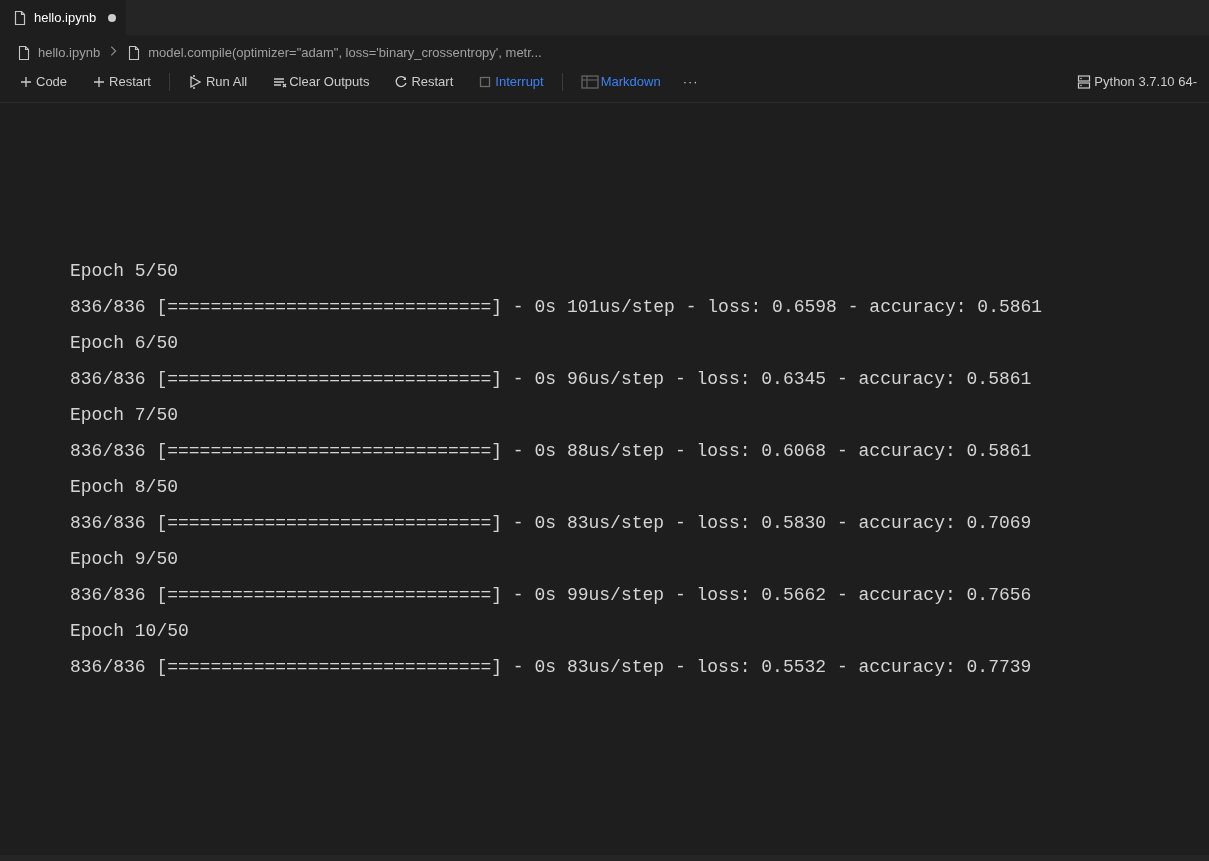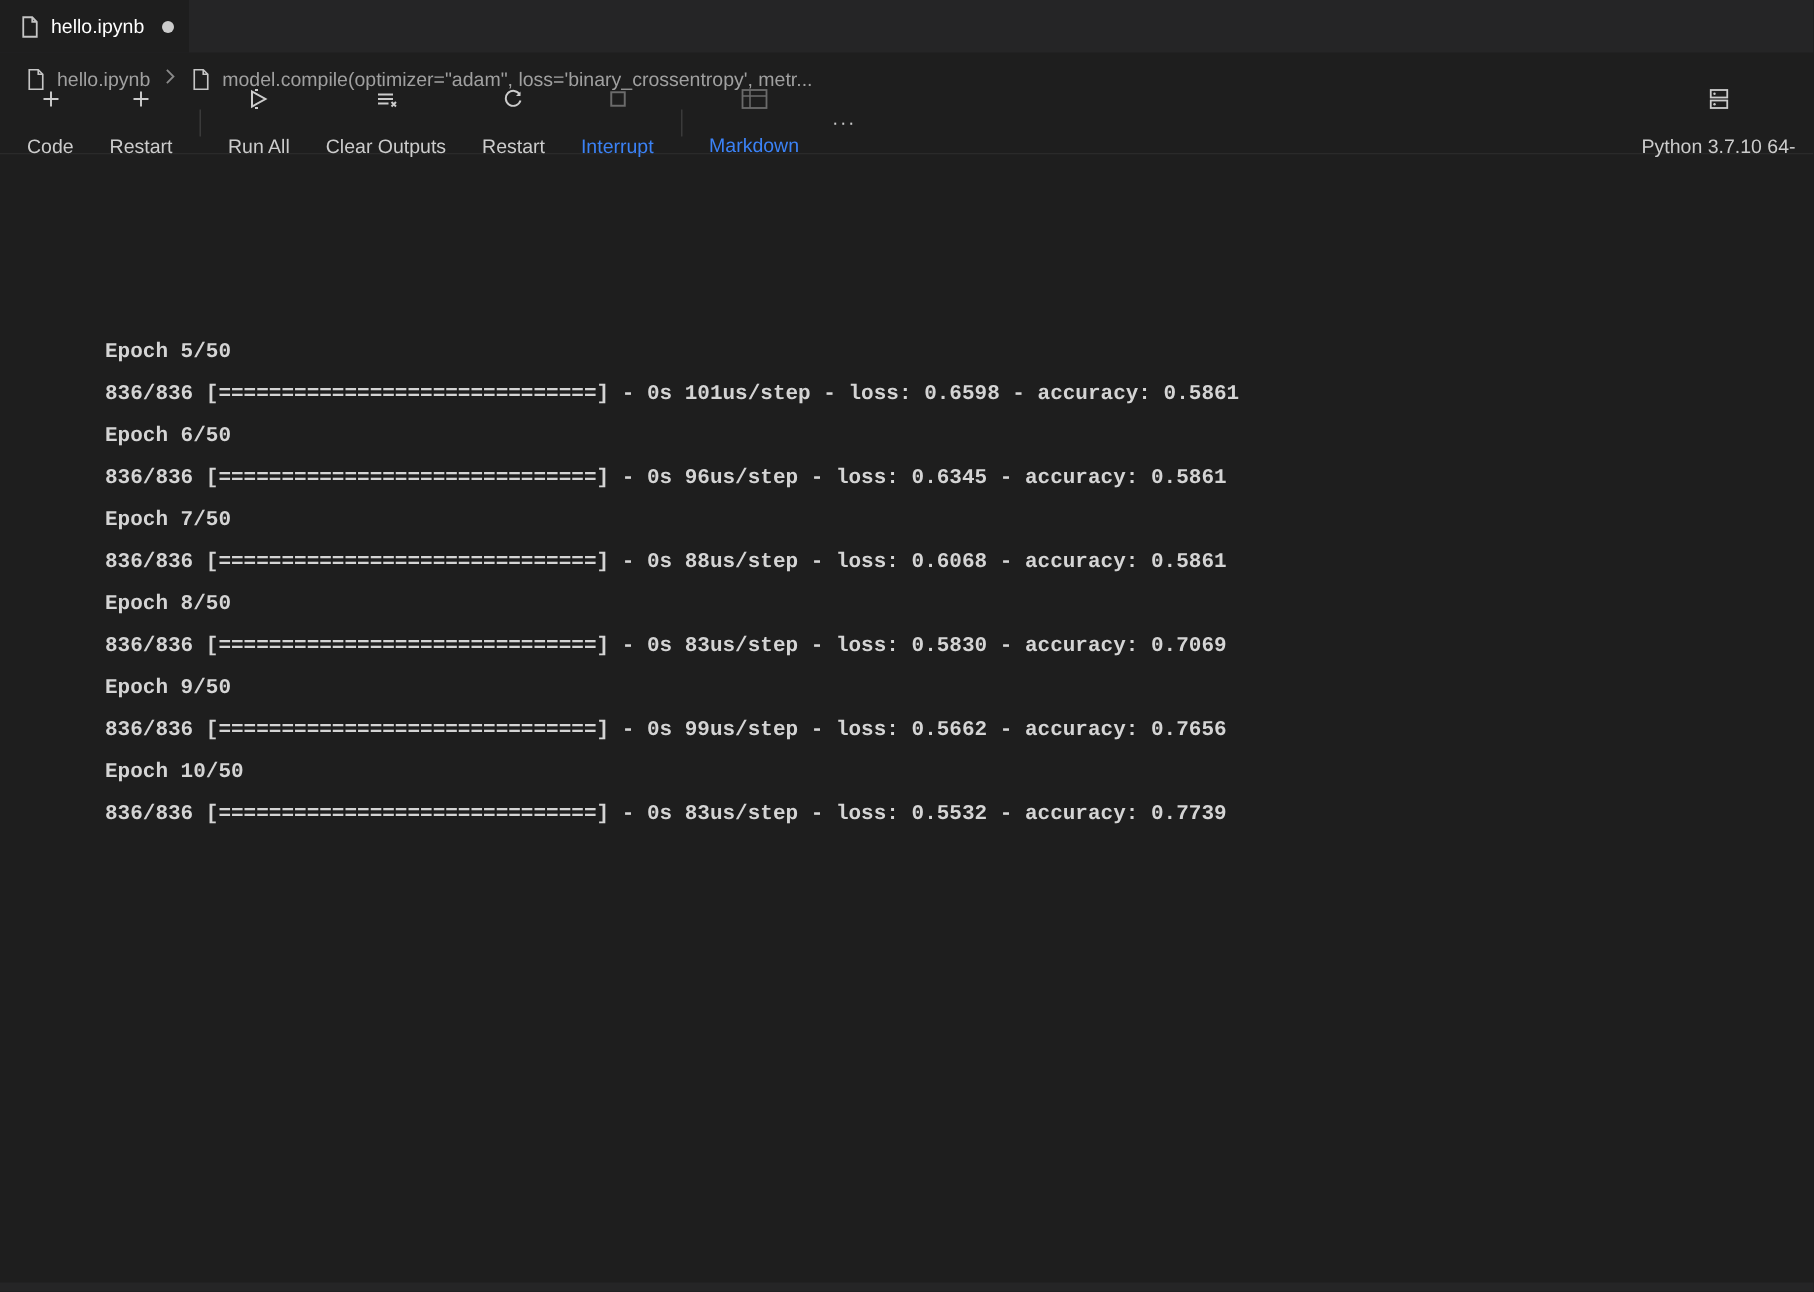--- a/index.html
+++ b/index.html
@@ -55,44 +55,42 @@
       align-items:center;
       padding: 4px 8px 8px 8px;
       gap: 4px;
       font-size: 13px;
       border-bottom: 1px solid #2a2a2a;
       height: 38px;
     }
     .tb-btn {
       display:flex;
       align-items:center;
-      gap: 16px;
+      gap: 2px;
       padding: 2px 10px;
       color: #cccccc;
       cursor:pointer;
       white-space:nowrap;
-      flex-direction:column;
     }
     .tb-btn.disabled { color: #3b82f6; cursor:default;}
     .tb-sep { width:1px; height:18px; background:#3a3a3a; margin:0 4px;}
     .tb-ell { color:#ccc; padding:0 8px; letter-spacing:1px;}
     .tb-right { margin-left:auto; display:flex; align-items:center; gap:10px; padding-right:4px;text-align:center;}
     .icon { display:inline-flex; align-items:center; justify-content:center; }
     .icon svg { display:block; }
     .output-pane {
       padding: 0 0 0 70px;
       font-family: Consolas, "Courier New", monospace;
-      font-size: 14px;
+      font-size: 18px;
       line-height: 2.0;
       color: #d4d4d4;
       white-space: pre;
       background:#1e1e1e;
       height: calc(100% - 120px);
       overflow:hidden;
-      font-weight:bold;
     }
     .output-line { white-space: pre; }
     .show-more {
       color: #2546d6;
       cursor:pointer;
       margin: 6px 0 6px 0;
       white-space: pre;
     }
     .footer-line {
       position:absolute;

